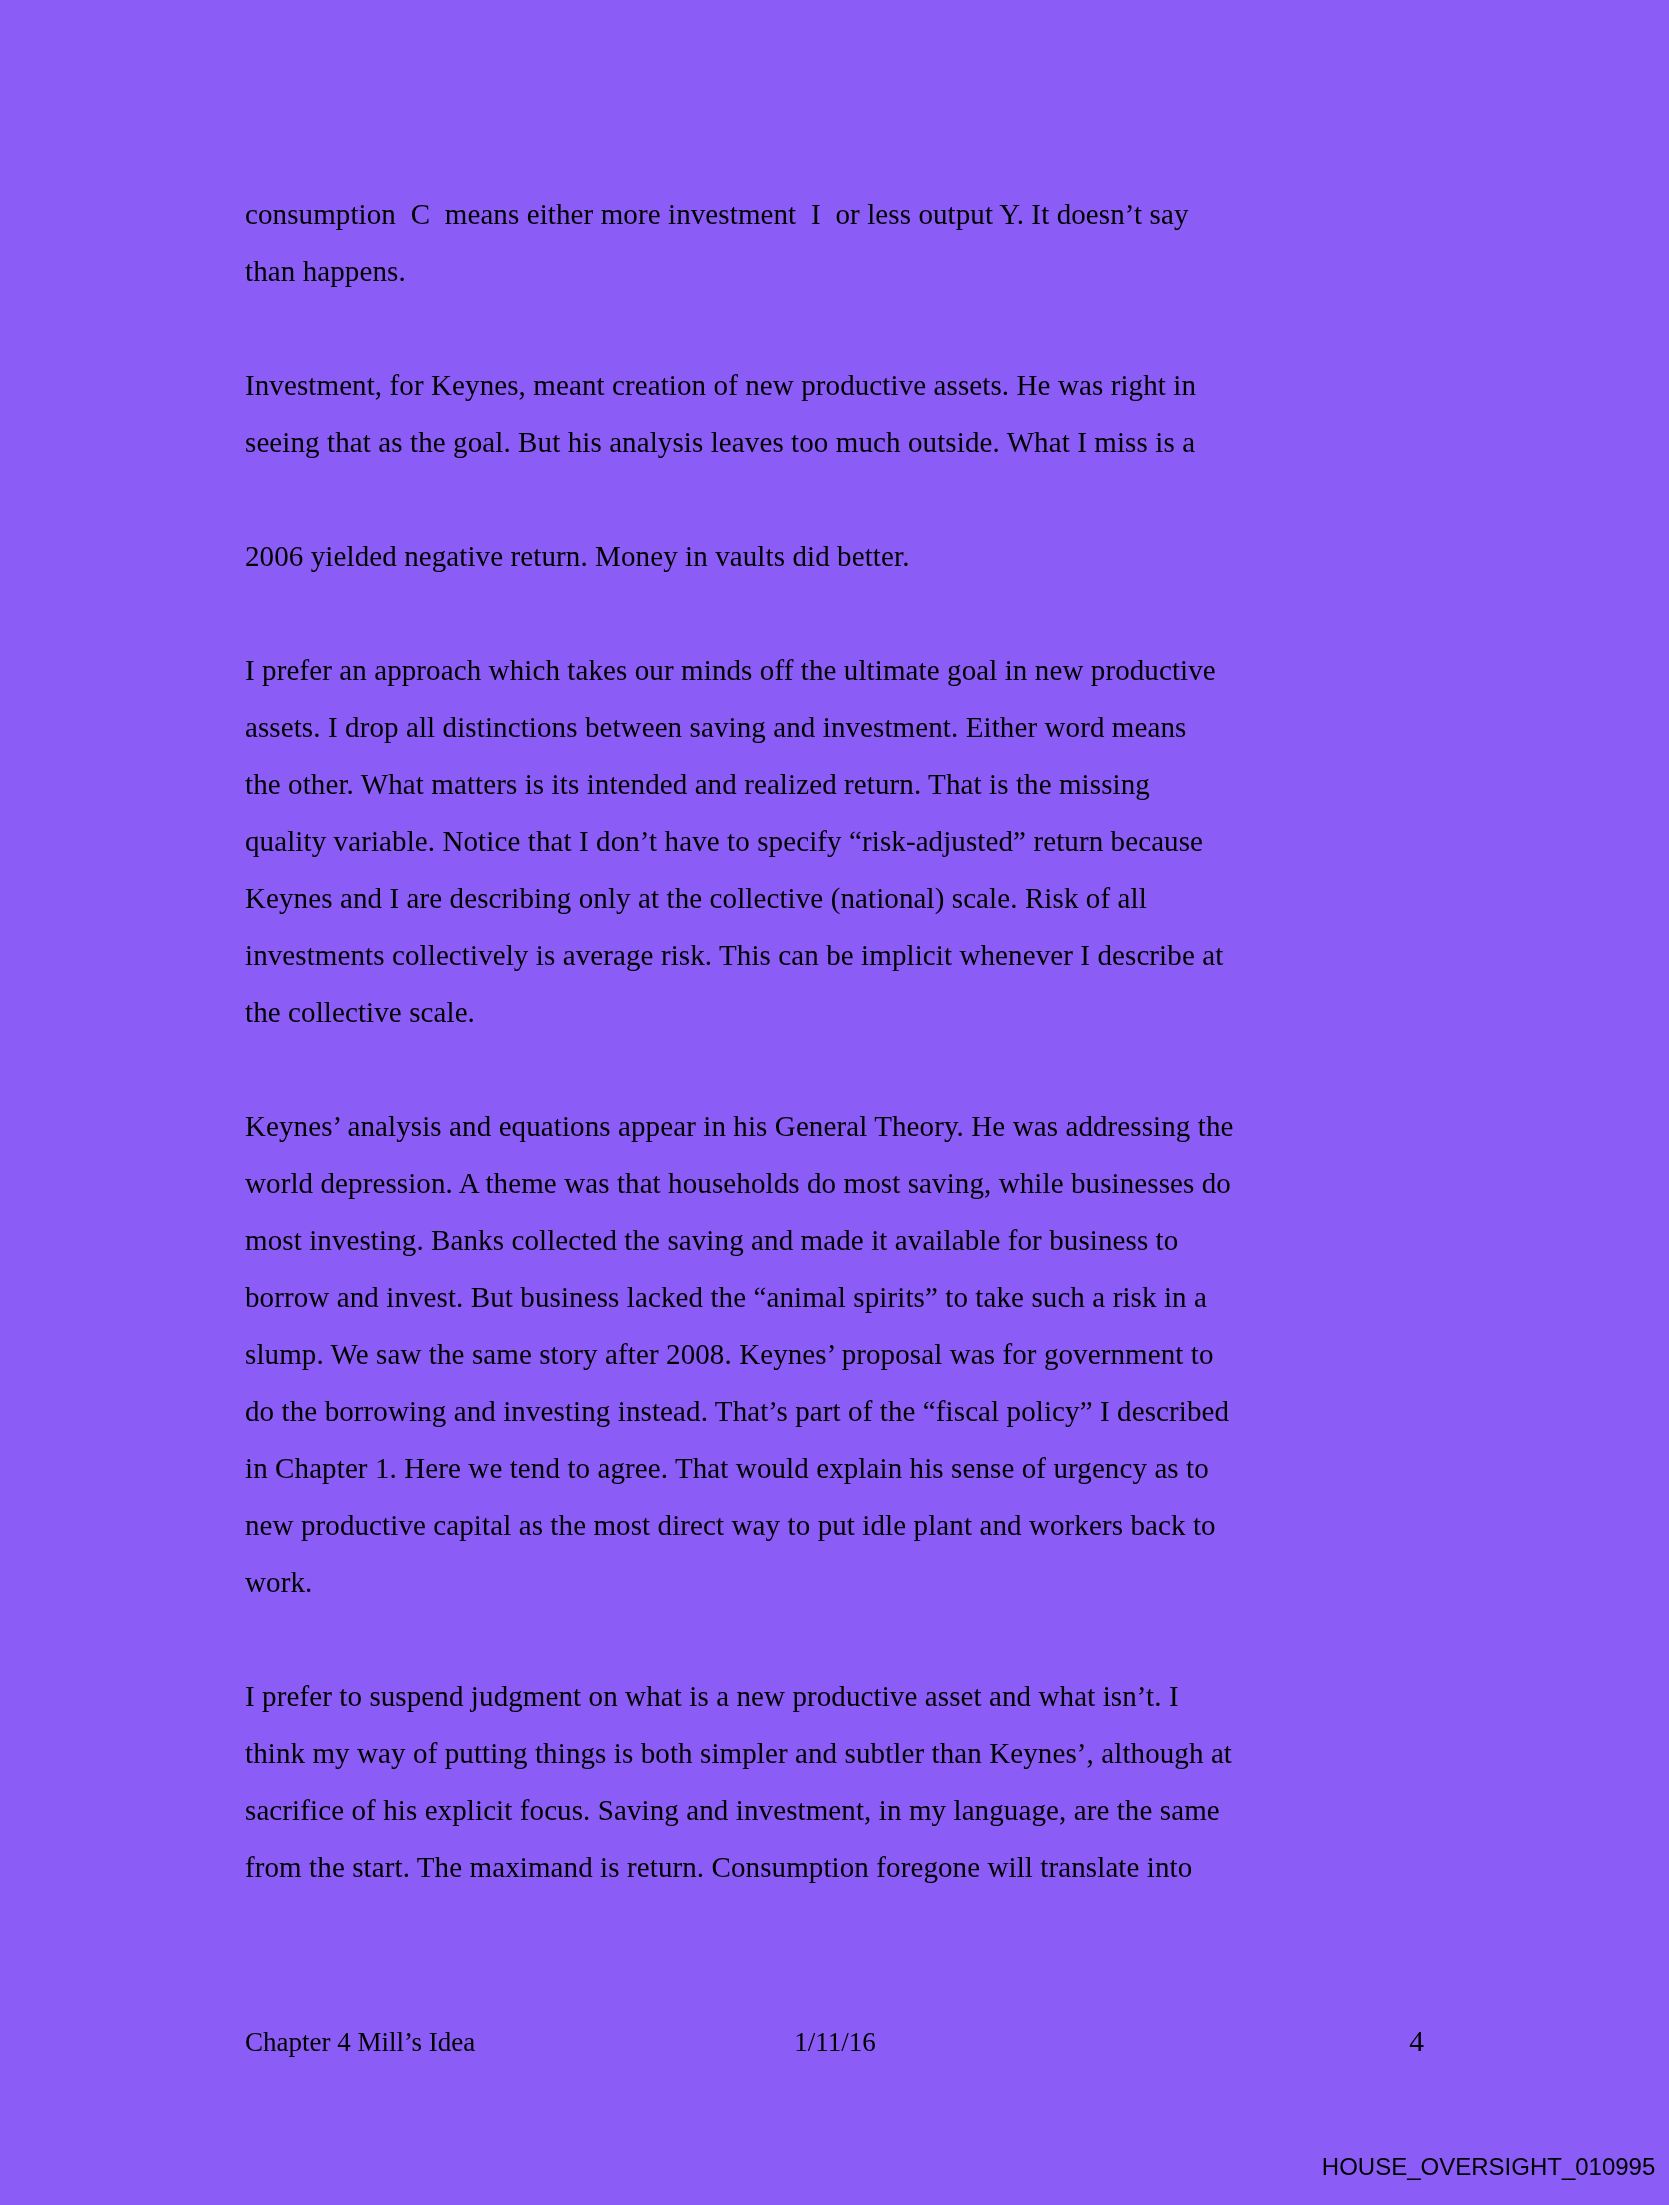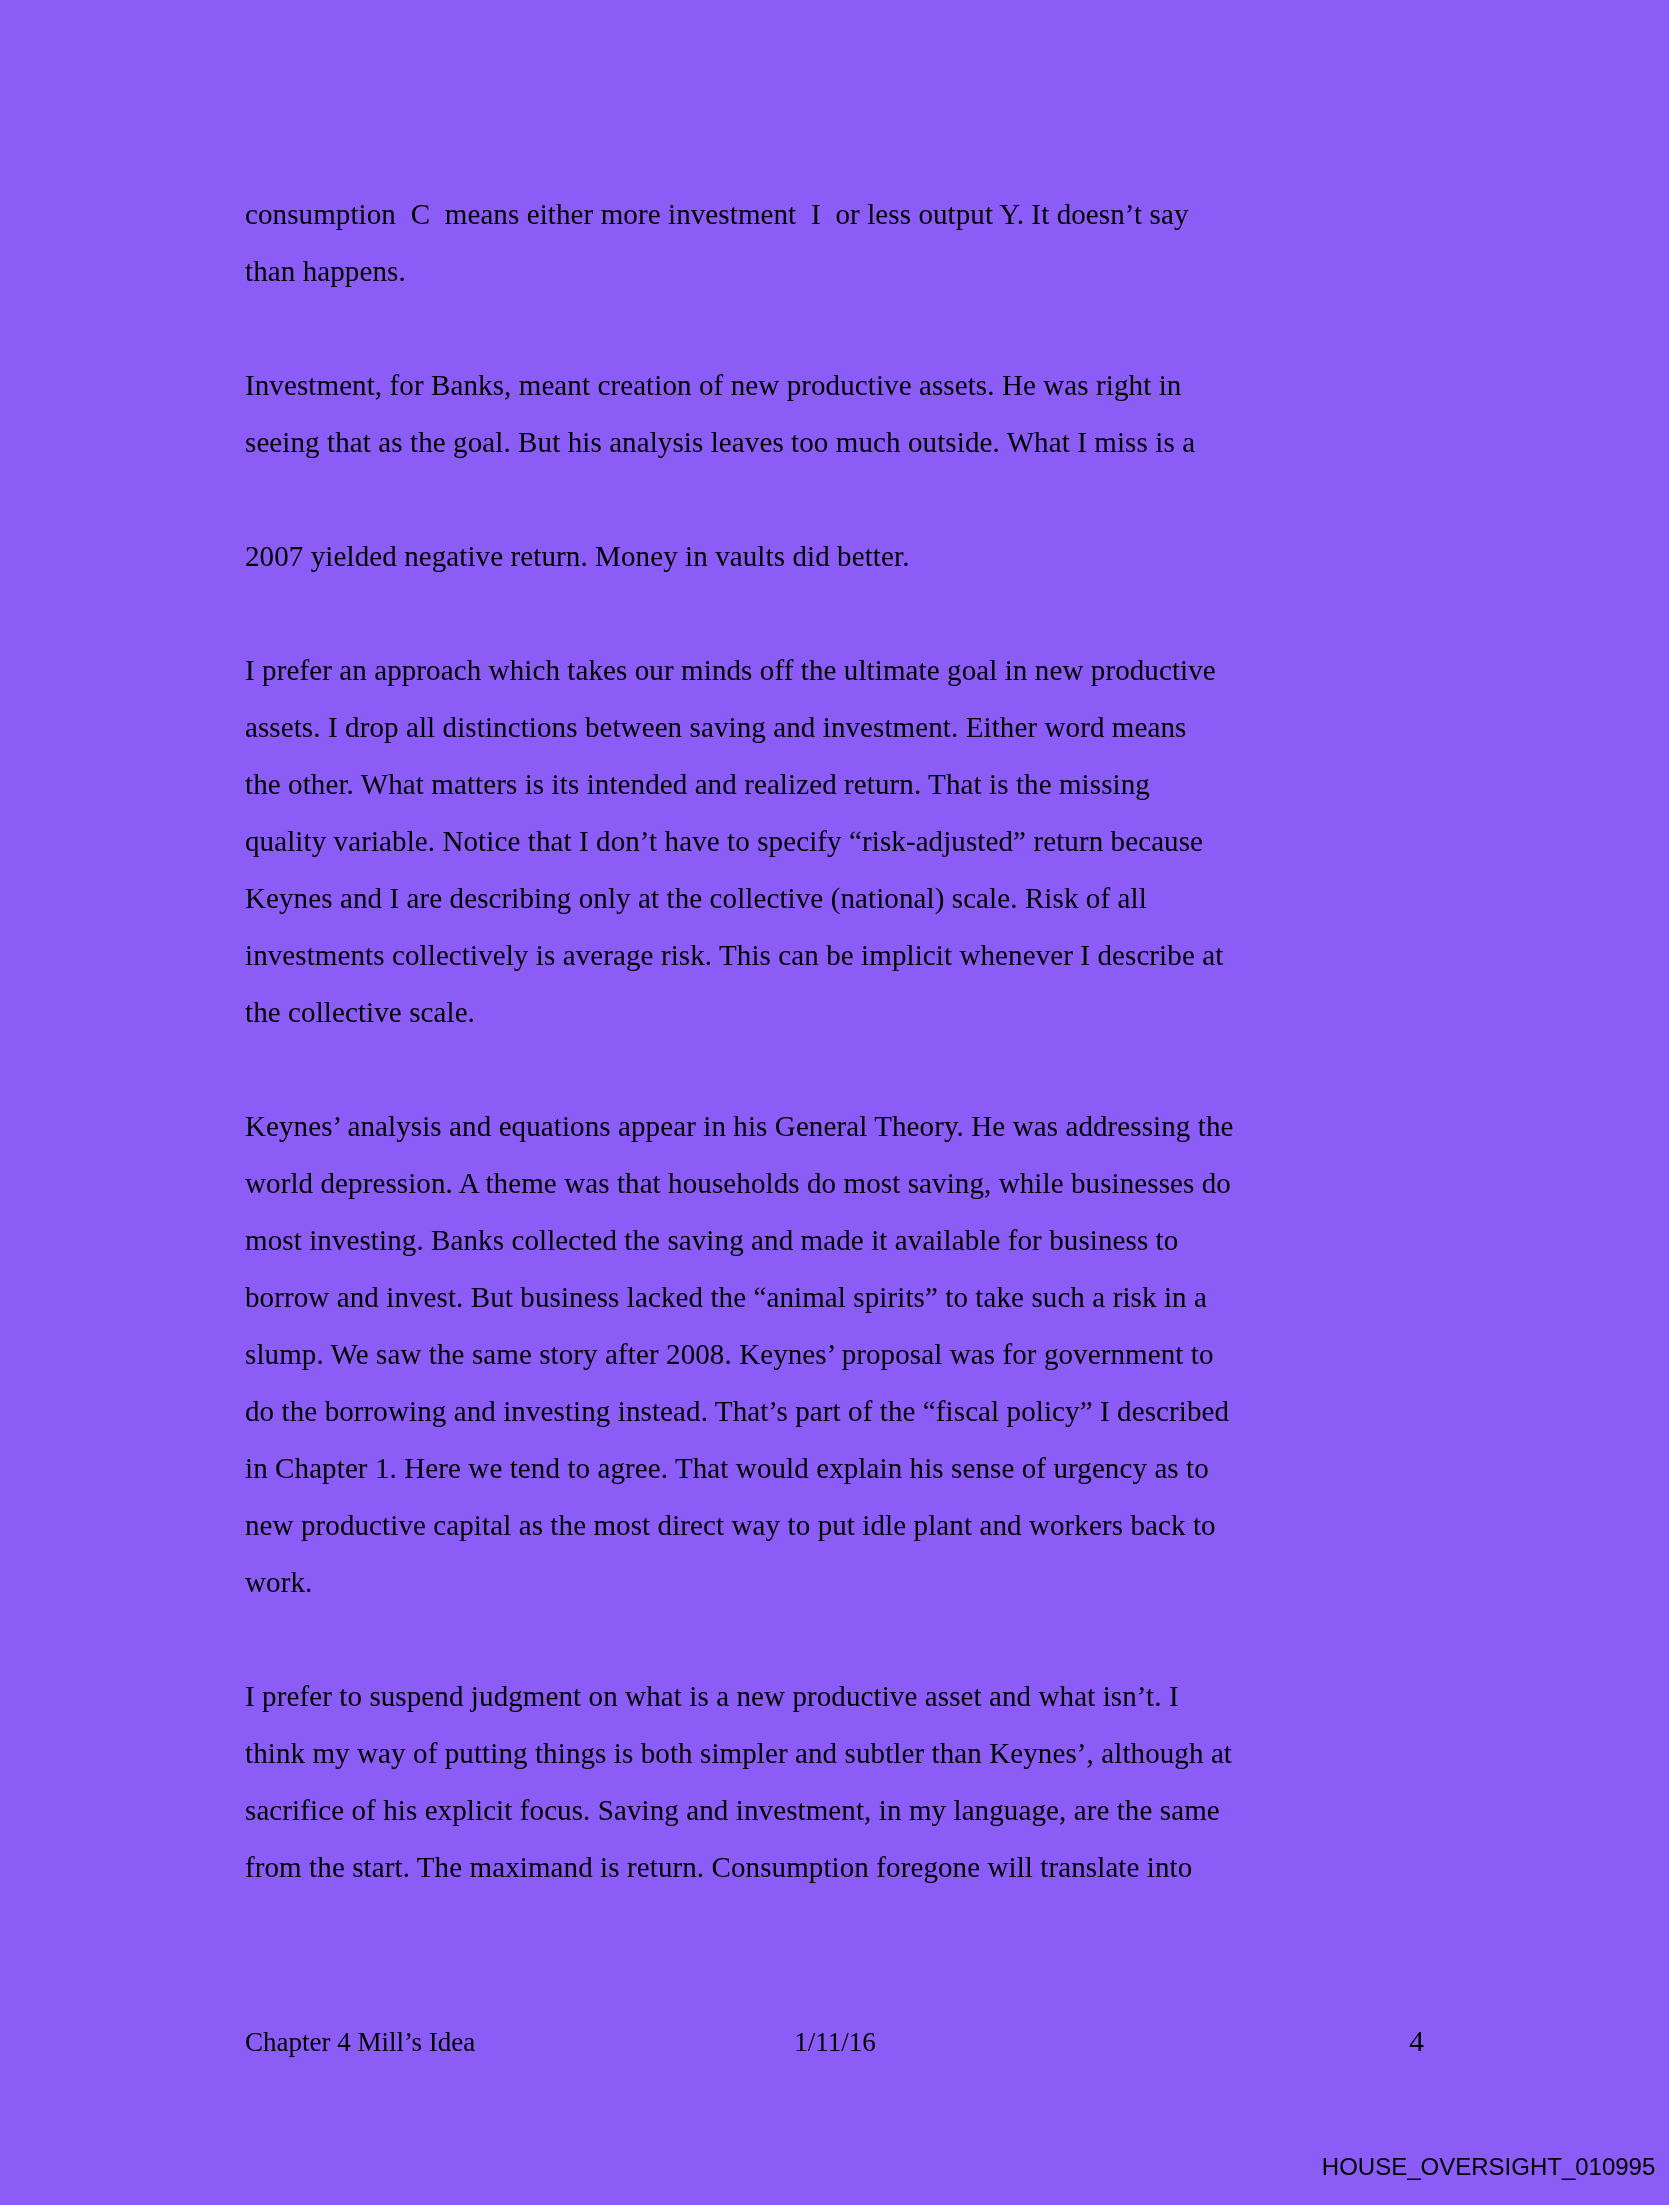--- a/index.html
+++ b/index.html
@@ -49,21 +49,21 @@
     white-space: nowrap;
   }
 </style>
 </head>
 <body>
 
 <div class="page">
 
   <div class="doc">
       <p class="para"><span>consumption&nbsp; C&nbsp; means either more investment&nbsp; I&nbsp; or less output Y. It doesn’t say</span><br><span>than happens.</span></p>
-      <p class="para"><span>Investment, for Banks, meant creation of new productive assets. He was right in</span><br><span>seeing that as the goal. But his analysis leaves too much outside. What I miss is a</span><br><br><span>2007 yielded negative return. Money in vaults did better.</span></p>
+      <p class="para"><span>Investment, for Keynes, meant creation of new productive assets. He was right in</span><br><span>seeing that as the goal. But his analysis leaves too much outside. What I miss is a</span><br><br><span>2006 yielded negative return. Money in vaults did better.</span></p>
       <p class="para"><span>I prefer an approach which takes our minds off the ultimate goal in new productive</span><br><span>assets. I drop all distinctions between saving and investment. Either word means</span><br><span>the other. What matters is its intended and realized return. That is the missing</span><br><span>quality variable. Notice that I don’t have to specify “risk-adjusted” return because</span><br><span>Keynes and I are describing only at the collective (national) scale. Risk of all</span><br><span>investments collectively is average risk. This can be implicit whenever I describe at</span><br><span>the collective scale.</span></p>
       <p class="para"><span>Keynes’ analysis and equations appear in his </span><span class="ital">General Theory</span><span>. He was addressing the</span><br><span>world depression. A theme was that households do most saving, while businesses do</span><br><span>most investing. Banks collected the saving and made it available for business to</span><br><span>borrow and invest. But business lacked the “animal spirits” to take such a risk in a</span><br><span>slump. We saw the same story after 2008. Keynes’ proposal was for government to</span><br><span>do the borrowing and investing instead. That’s part of the “fiscal policy” I described</span><br><span>in Chapter 1. Here we tend to agree. That would explain his sense of urgency as to</span><br><span>new productive capital as the most direct way to put idle plant and workers back to</span><br><span>work.</span></p>
       <p class="para"><span>I prefer to suspend judgment on what is a new productive asset and what isn’t. I</span><br><span>think my way of putting things is both simpler and subtler than Keynes’, although at</span><br><span>sacrifice of his explicit focus. Saving and investment, in my language, are the same</span><br><span>from the start. The maximand is return. Consumption foregone will translate into</span></p>
     </div>
 
   <div class="footer-item footer-left">Chapter 4 Mill’s Idea</div>
 
   <div class="footer-item footer-center">1/11/16</div>
 
   <div class="footer-item footer-page">4</div>

